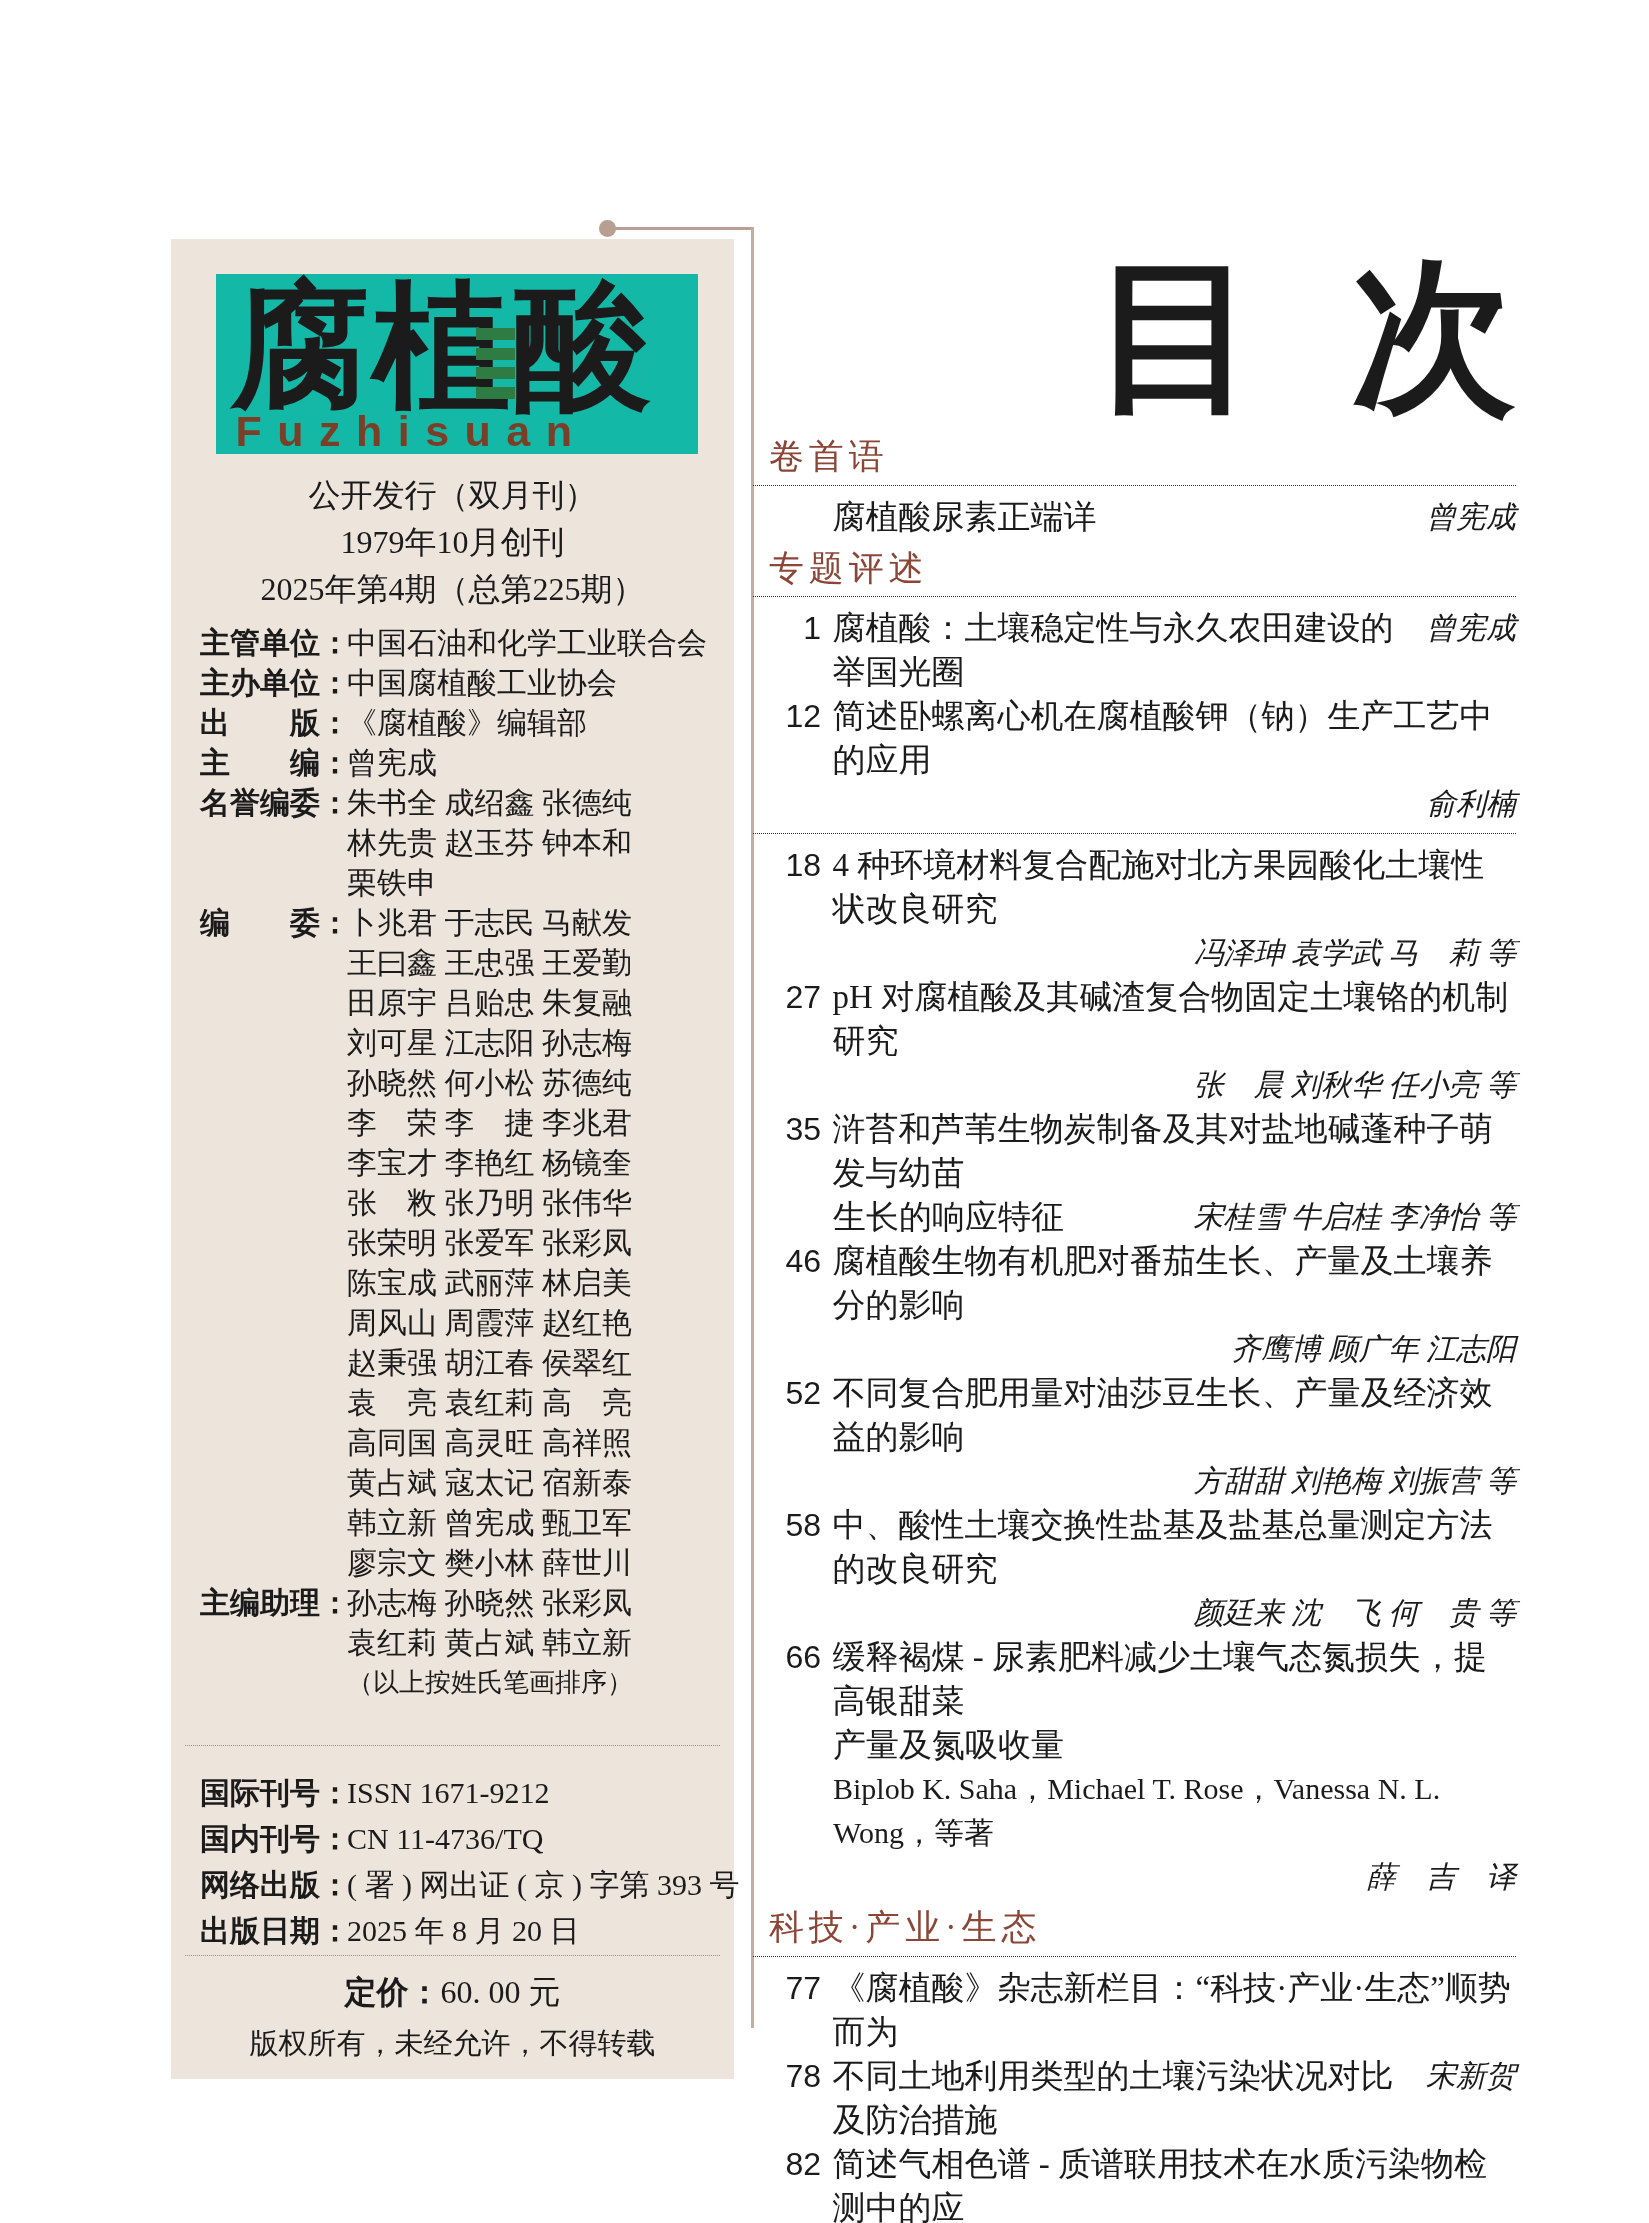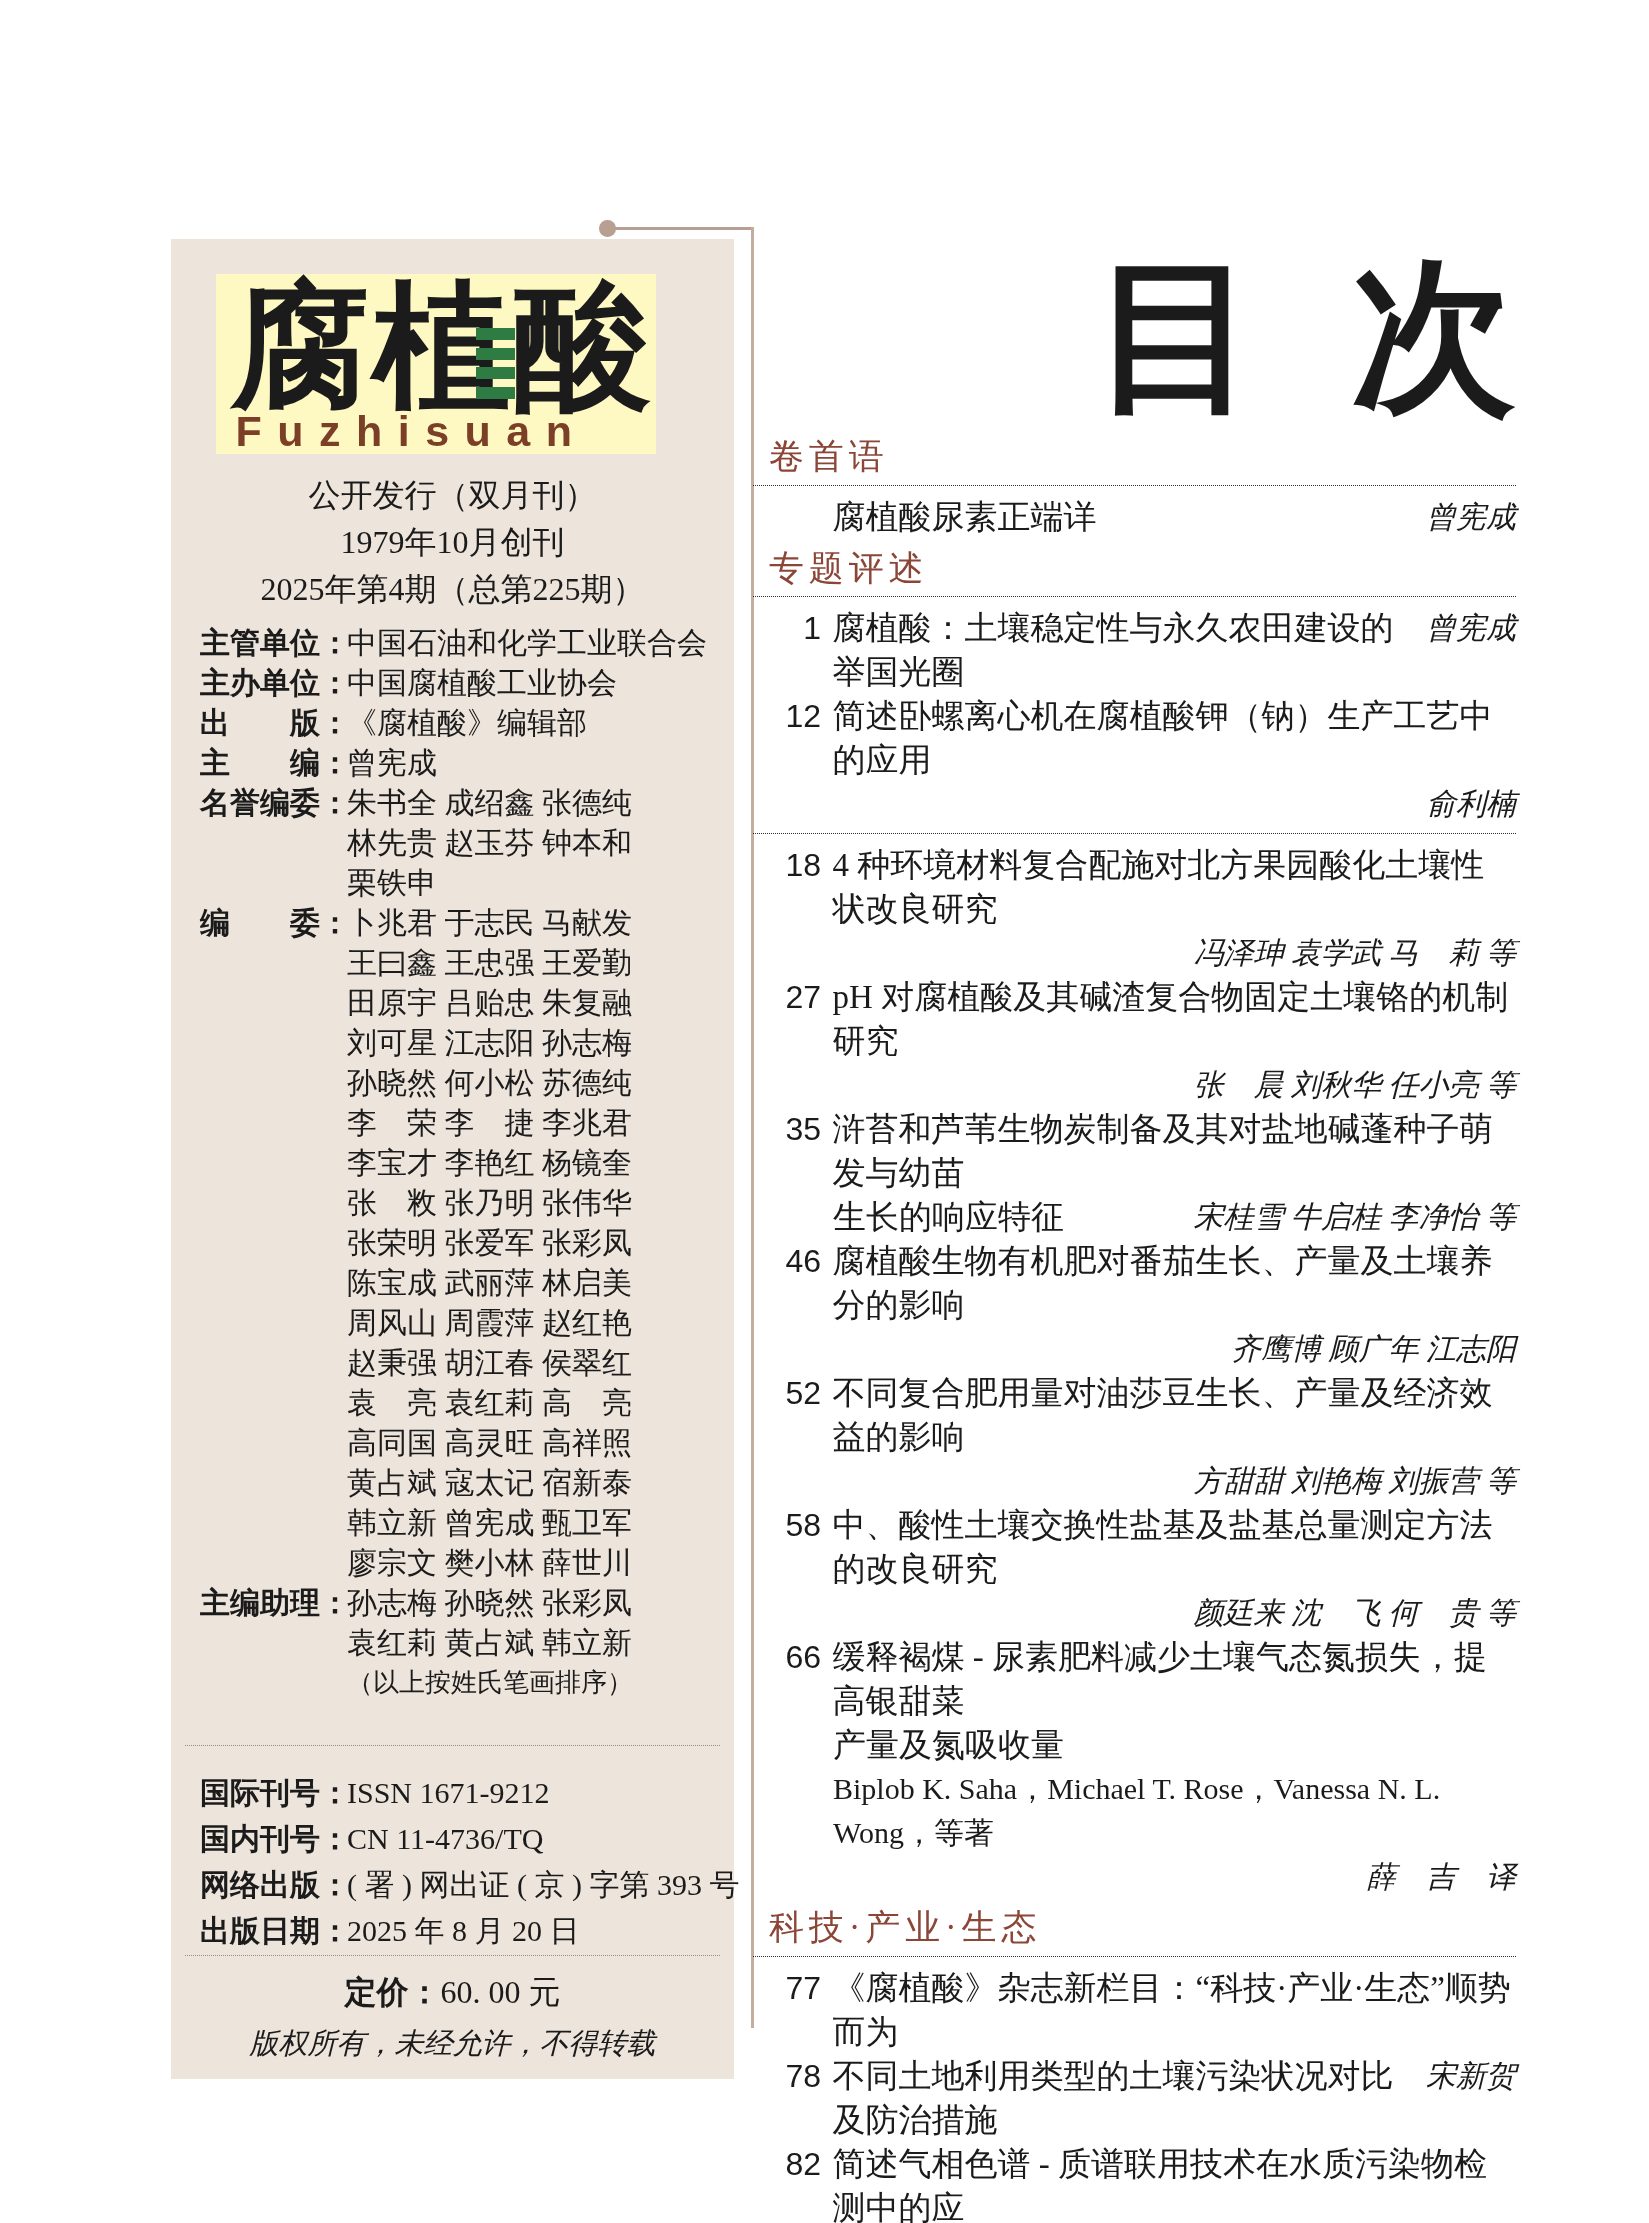--- a/index.html
+++ b/index.html
@@ -4,39 +4,39 @@
 <style>
   html,body{margin:0;padding:0;background:#ffffff;}
   .page{position:relative;width:1650px;height:2223px;background:#ffffff;overflow:hidden;
         font-family:"Liberation Serif","DejaVu Serif",serif;color:#1b1b1b;}
   
   .decor-dot{position:absolute;left:599px;top:220px;width:16.5px;height:16.5px;border-radius:50%;background:#b7a091;}
   .decor-hline{position:absolute;left:611px;top:227px;width:142px;height:2.9px;background:#b7a091;}
   .decor-vline{position:absolute;left:751px;top:227px;width:2.9px;height:1801px;background:#c2ad9f;}
   
   .panel{position:absolute;left:171px;top:239px;width:563px;height:1840px;background:#ede4dc;}
-  .logo-box{position:absolute;left:45px;top:35px;width:440px;height:180px;background:#fef9c3;overflow:hidden;}
+  .logo-box{position:absolute;left:45px;top:35px;width:482px;height:180px;background:#14b8a6;overflow:hidden;}
   .logo-cn{font-family:"Liberation Sans","DejaVu Sans",sans-serif;font-weight:bold;font-size:138px;
            line-height:1.02;letter-spacing:2.9px;padding-left:15.5px;margin-top:1.9px;white-space:nowrap;}
   .logo-py{font-family:"Liberation Sans","DejaVu Sans",sans-serif;font-weight:bold;font-size:43px;
            letter-spacing:15.5px;color:#7b3f28;padding-left:19.4px;margin-top:-9.7px;white-space:nowrap;}
   .stripe{position:absolute;left:260px;width:39px;height:11.6px;background:#2e7b44;}
   .pub-lines{position:absolute;left:0;right:0;top:233px;text-align:center;font-size:32px;line-height:47px;}
   .info{position:absolute;left:29px;right:9.7px;top:384px;font-size:30px;line-height:40px;}
   .irow{white-space:nowrap;}
   .irow.cont{padding-left:147px;}
   .ilabel{display:inline-block;width:147px;font-family:"Liberation Sans","DejaVu Sans",sans-serif;font-weight:bold;}
   .inote{padding-left:147px;font-size:26px;}
   .divider{position:absolute;left:13.6px;right:13.6px;border-top:1.9px dotted #9b8c80;}
   .div1{top:1506px;} .div2{top:1716px;}
   .issn{position:absolute;left:29px;right:7.8px;top:1531px;font-size:30px;line-height:46px;}
   .price-line{position:absolute;left:0;right:0;top:1731px;text-align:center;font-size:32px;line-height:45px;}
   .price-line .plabel{font-family:"Liberation Sans","DejaVu Sans",sans-serif;font-weight:bold;}
   .copyright{position:absolute;left:0;right:0;top:1784px;text-align:center;font-size:29px;
-             font-style:italic;line-height:41px;}
+             line-height:41px;}
   
   .toc{position:absolute;left:767px;top:246px;width:749px;}
   .toc-title{margin:0 0 5.8px 0;text-align:right;font-family:"Liberation Sans","DejaVu Sans",sans-serif;
              font-weight:bold;font-size:165px;line-height:1.1;white-space:pre;}
   .sec-h{color:#8b4637;font-size:35px;line-height:43px;letter-spacing:4.9px;margin:7.8px 0 0 1.9px;}
   .dotline{border-top:1.9px dotted #2b2b2b;margin:6.8px 0 8.7px -13.6px;}
   .eline{display:flex;font-size:33px;line-height:44px;}
   .enum{flex:none;width:54px;text-align:right;padding-right:11.6px;
         font-family:"Liberation Sans","DejaVu Sans",sans-serif;font-size:32px;}
   .etitle{flex:1;}

